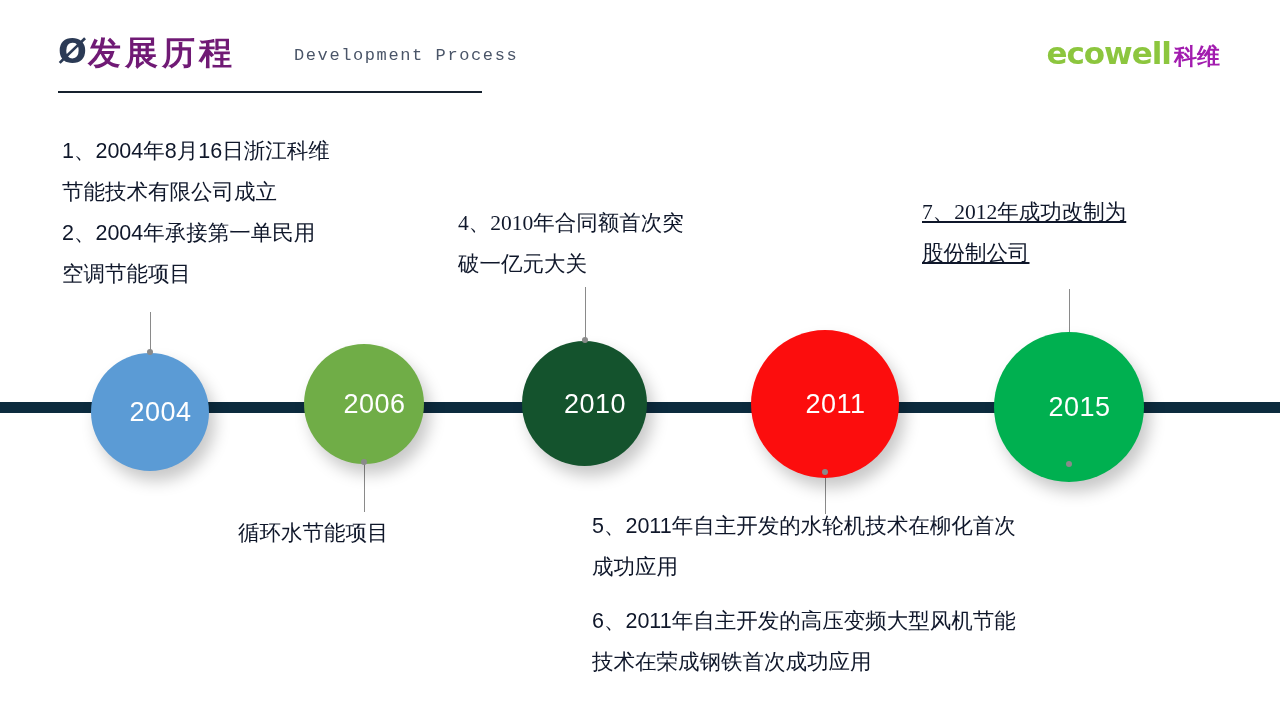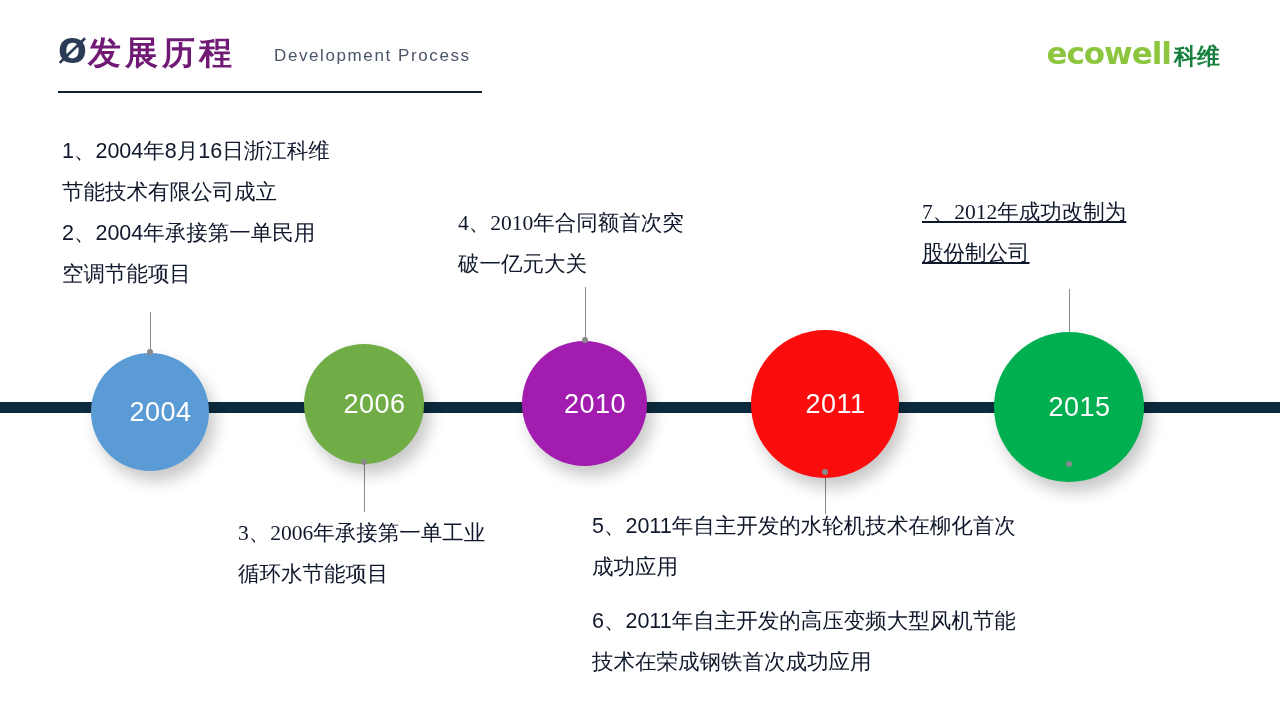--- a/index.html
+++ b/index.html
@@ -47,27 +47,28 @@
     top: 33px;
     font-size: 33px;
     line-height: 40px;
     font-weight: 700;
     letter-spacing: 4px;
     color: #701a75;
     white-space: nowrap;
   }
   .title-en {
     position: absolute;
-    left: 274px;
+    left: 294px;
     top: 45px;
     font-size: 17px;
     line-height: 22px;
     letter-spacing: 1.6px;
     color: #4a5568;
     white-space: nowrap;
+    font-family: Liberation Mono, monospace;
   }
   .title-rule {
     position: absolute;
     left: 58px;
     top: 91px;
     width: 424px;
     height: 2px;
     background: #16212e;
   }
 
@@ -87,21 +88,21 @@
     line-height: 34px;
     font-weight: 700;
     letter-spacing: -1px;
     color: #8cc63e;
   }
   .logo-sub {
     font-size: 23px;
     line-height: 34px;
     font-weight: 700;
     letter-spacing: 0px;
-    color: #15803d;
+    color: #a21caf;
     margin-left: 3px;
   }
 
   
   .axis {
     position: absolute;
     left: 0;
     top: 402px;
     width: 1280px;
     height: 11px;
@@ -193,21 +194,21 @@
   <div class="leader-dot" style="left:1066px; top:461px;"></div>
 
   <div class="node" style="left:91px; top:353px; width:118px; height:118px; background:#5b9bd5;">
     <span class="node-label">2004</span>
   </div>
 
   <div class="node" style="left:304px; top:344px; width:120px; height:120px; background:#70ad47;">
     <span class="node-label">2006</span>
   </div>
 
-  <div class="node" style="left:522px; top:341px; width:125px; height:125px; background:#a21caf;">
+  <div class="node" style="left:522px; top:341px; width:125px; height:125px; background:#14532d;">
     <span class="node-label">2010</span>
   </div>
 
   <div class="node" style="left:751px; top:330px; width:148px; height:148px; background:#fc0d0d;">
     <span class="node-label">2011</span>
   </div>
 
   <div class="node" style="left:994px; top:332px; width:150px; height:150px; background:#00b050;">
     <span class="node-label">2015</span>
   </div>
@@ -223,21 +224,20 @@
     <span class="line snum">4、2010年合同额首次突</span>
     <span class="line">破一亿元大关</span>
   </div>
 
   <div class="txt serif-num" style="left:922px; top:192px;text-decoration:underline;">
     <span class="line snum">7、2012年成功改制为</span>
     <span class="line">股份制公司</span>
   </div>
 
   <div class="txt serif-num" style="left:238px; top:513px;">
-    <span class="line snum">3、2006年承接第一单工业</span>
     <span class="line">循环水节能项目</span>
   </div>
 
   <div class="txt" style="left:592px; top:506px;">
     <span class="line">5、2011年自主开发的水轮机技术在柳化首次</span>
     <span class="line">成功应用</span>
   </div>
 
   <div class="txt" style="left:592px; top:601px;">
     <span class="line">6、2011年自主开发的高压变频大型风机节能</span>

